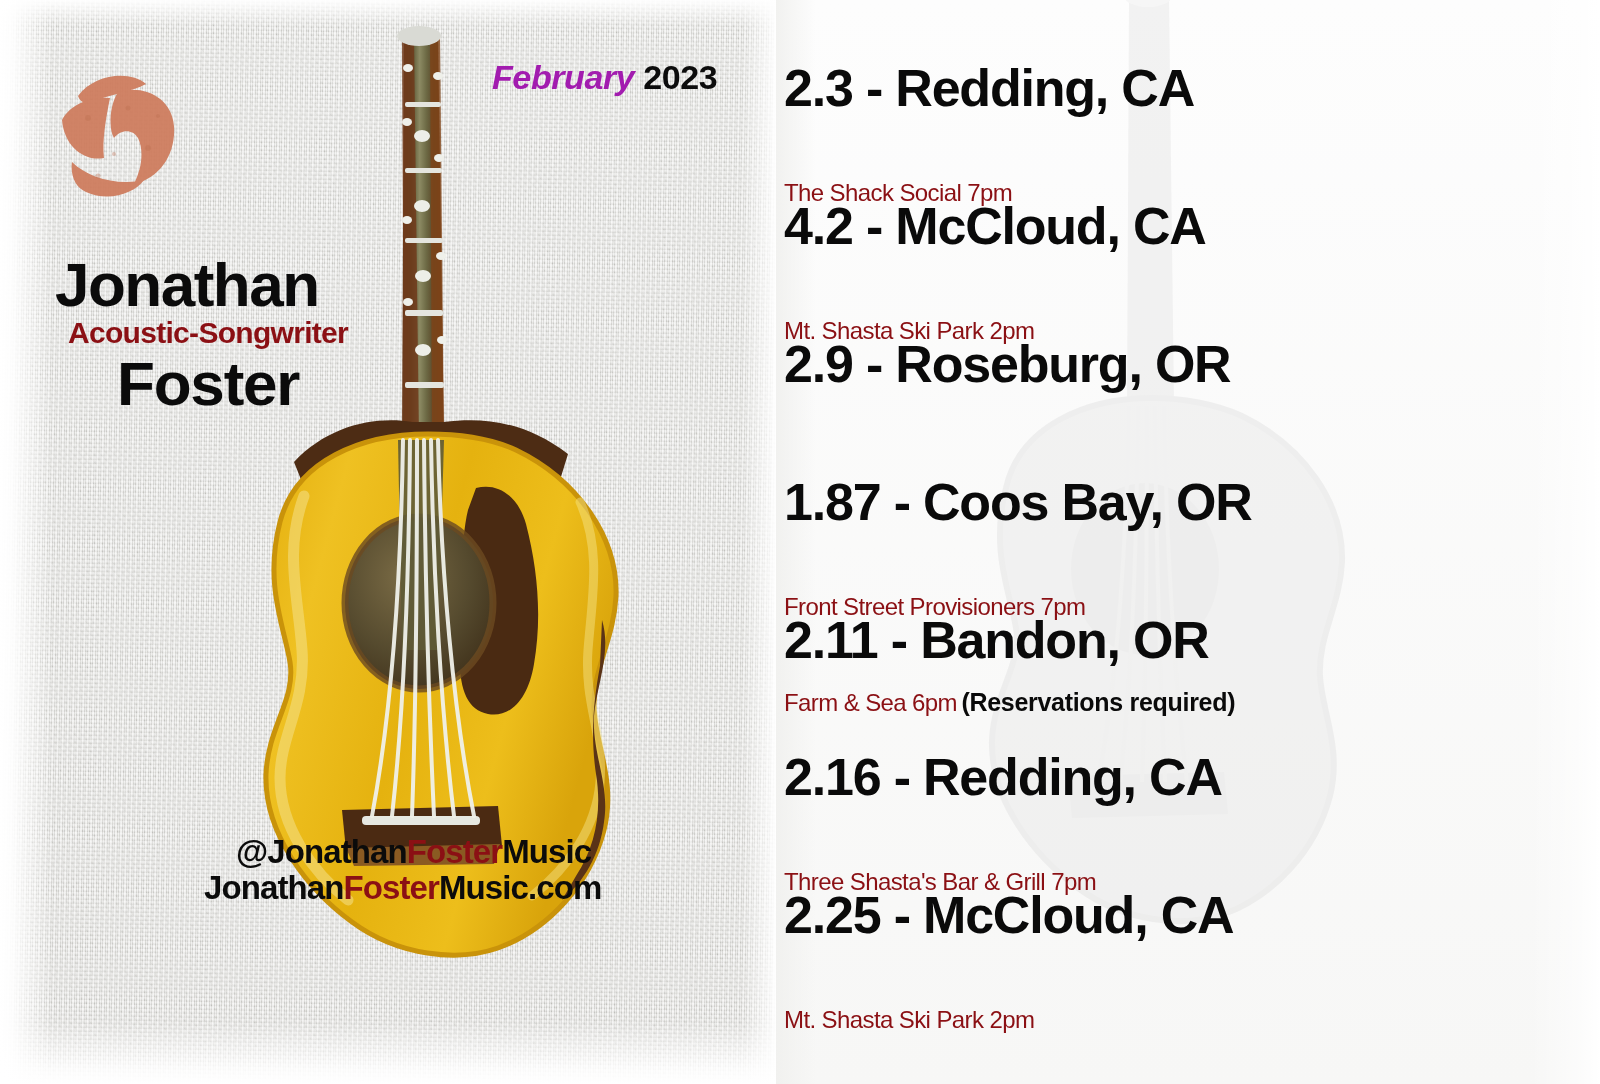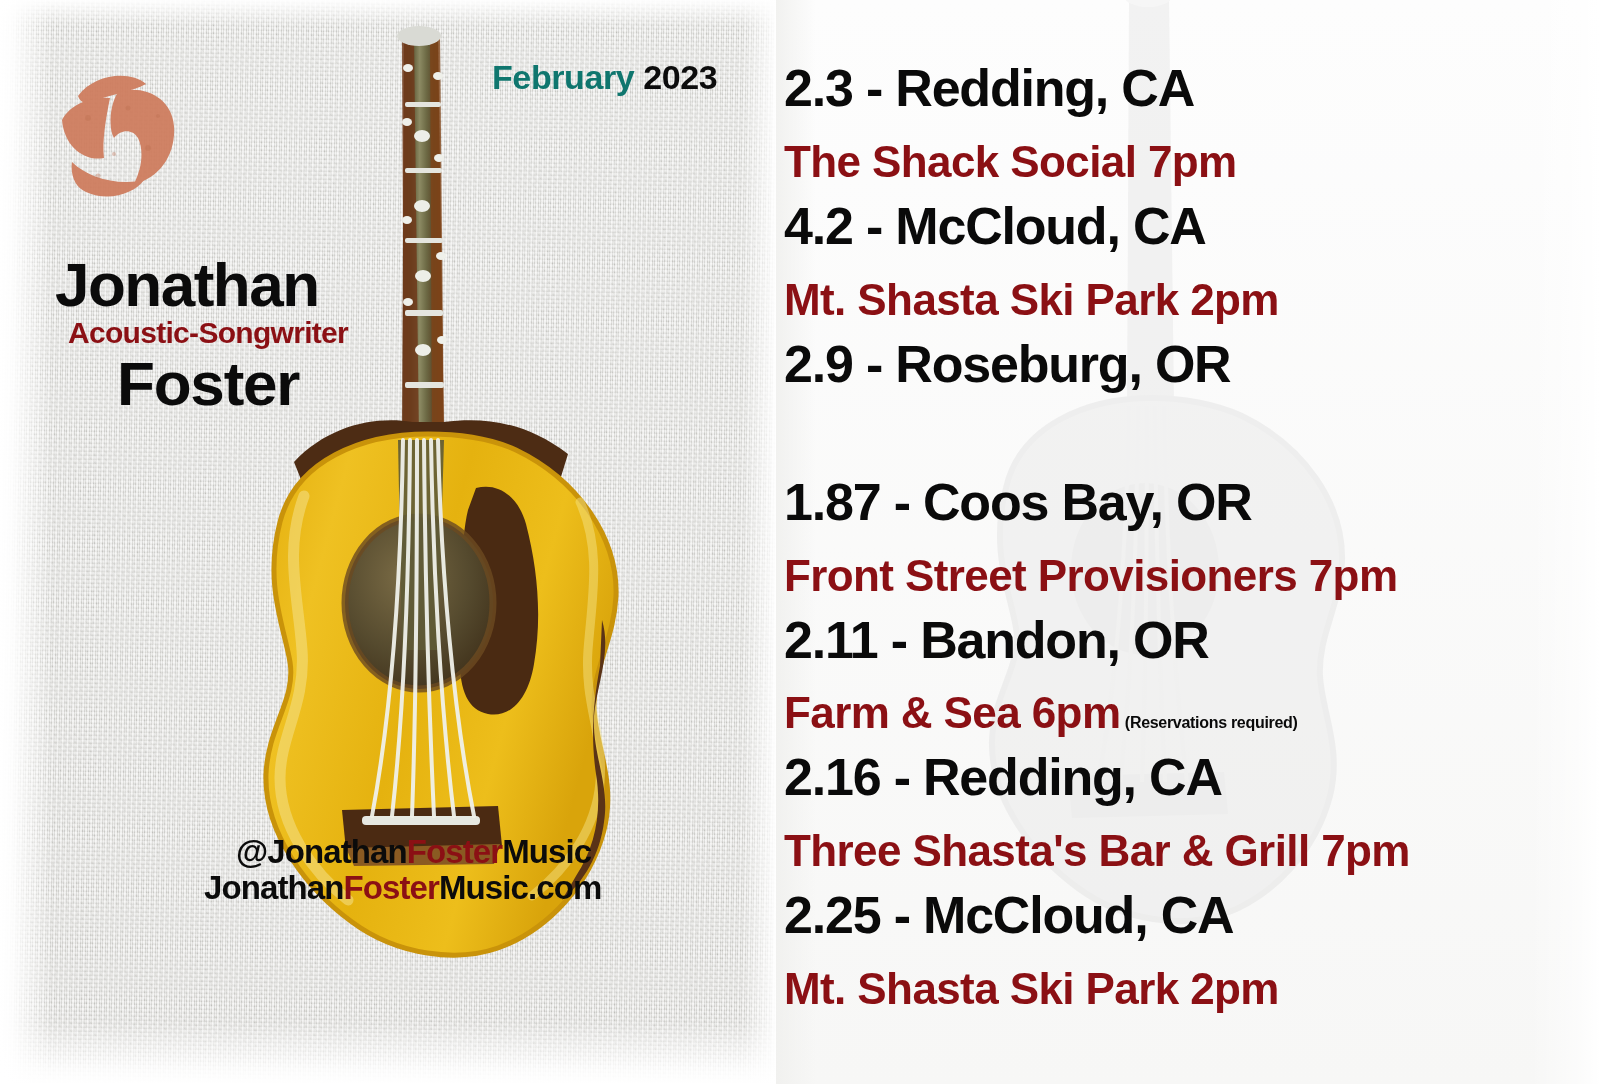--- a/index.html
+++ b/index.html
@@ -69,21 +69,21 @@
     width: 560px;
     height: 1020px;
   }
 
   
   .l-text { position: absolute; white-space: nowrap; }
   #month-line {
     left: 492px; top: 58px;
     font-size: 34px; font-weight: bold; letter-spacing: -.4px;
   }
-  #month-line .mo { color: #0f766e; }
+  #month-line .mo { color: #a21caf; font-style: italic; }
   #month-line .yr { color: #0c0c0c; }
 
   #artist-first {
     left: 55px; top: 249px;
     font-size: 62px; font-weight: bold; color: #0b0b0b;
     letter-spacing: -1.5px;
   }
   #artist-tag {
     left: 56px; top: 316px;
     font-size: 30px; font-weight: bold; color: #8B1014;
@@ -135,25 +135,26 @@
     position: absolute;
     left: 0; top: 0;
     width: 824px; height: 1084px;
   }
   .row { position: absolute; left: 8px; white-space: nowrap; }
   .city {
     font-size: 52px; font-weight: bold; color: #0a0a0a;
     letter-spacing: -1.2px;
   }
   .venue {
-    font-size: 44px; font-weight: bold; color: #8B1014;
+    font-size: 24px; font-weight: normal; color: #8B1014;
     letter-spacing: -.6px;
+    margin-top: 42px;
   }
   .note {
-    font-size: 16px; font-weight: bold; color: #0a0a0a;
+    font-size: 25px; font-weight: bold; color: #0a0a0a;
     letter-spacing: -.3px;
     margin-top: 27px;
   }
 </style>
 </head>
 <body>
 
 <div id="poster">
 
   <div id="left-panel">

